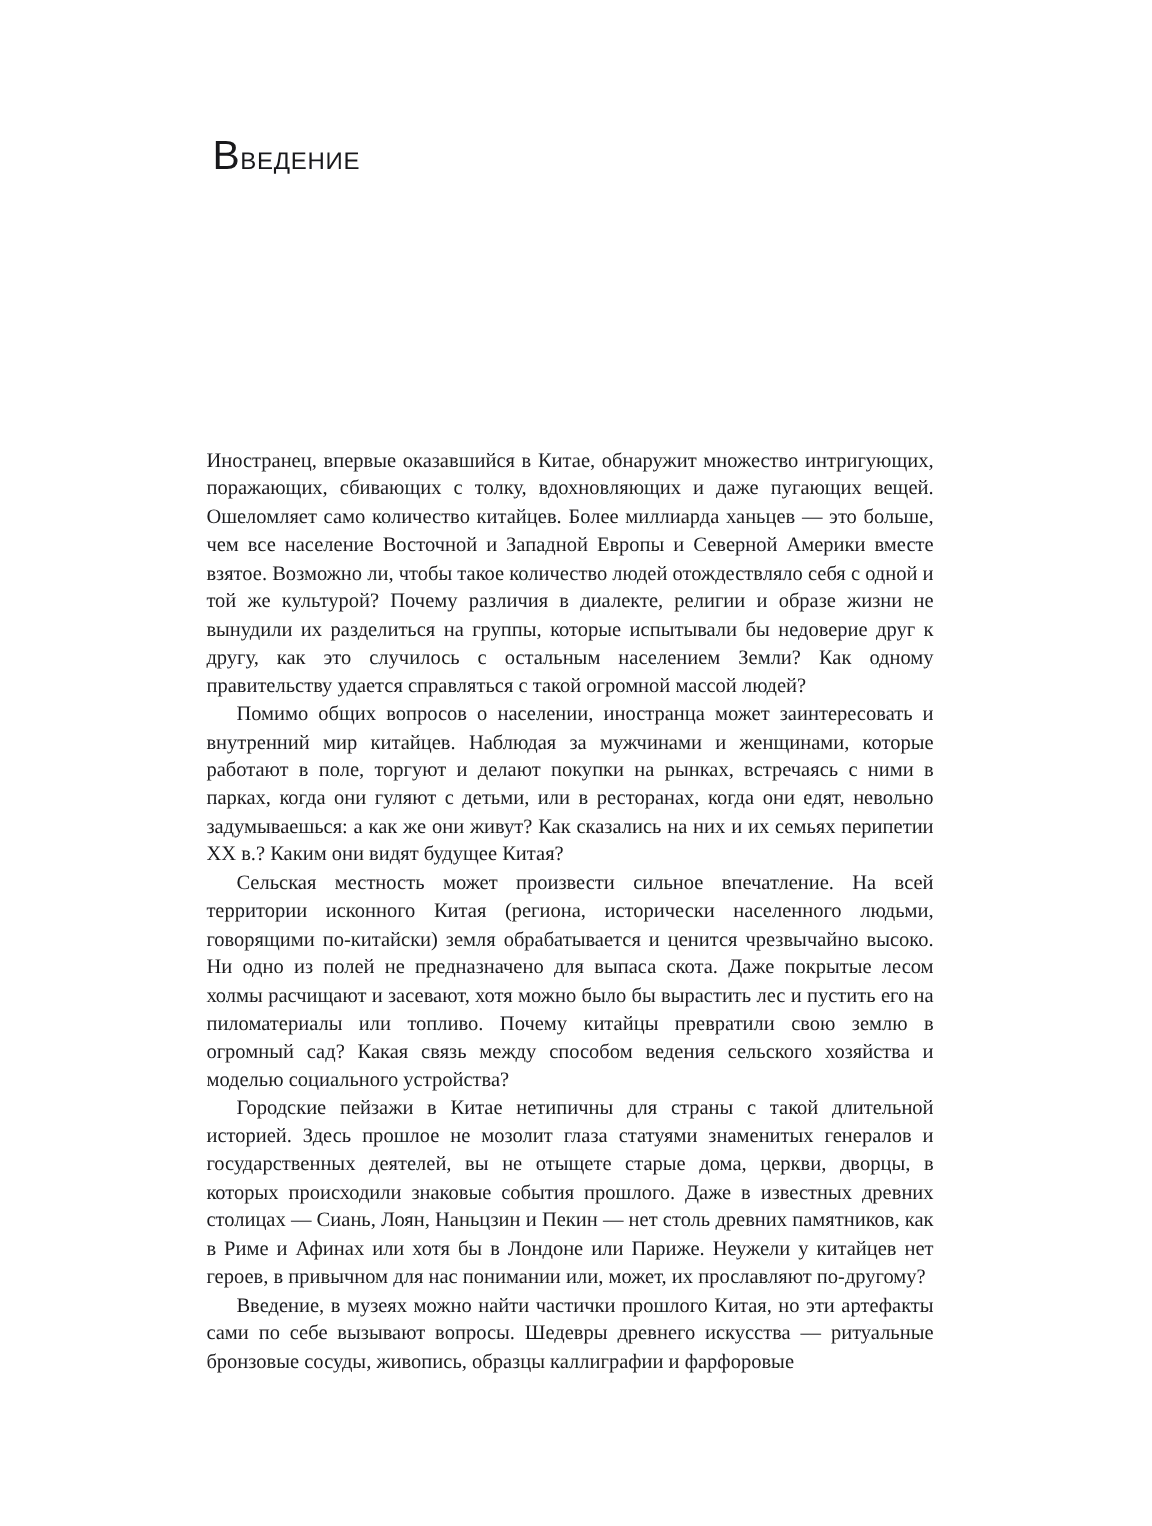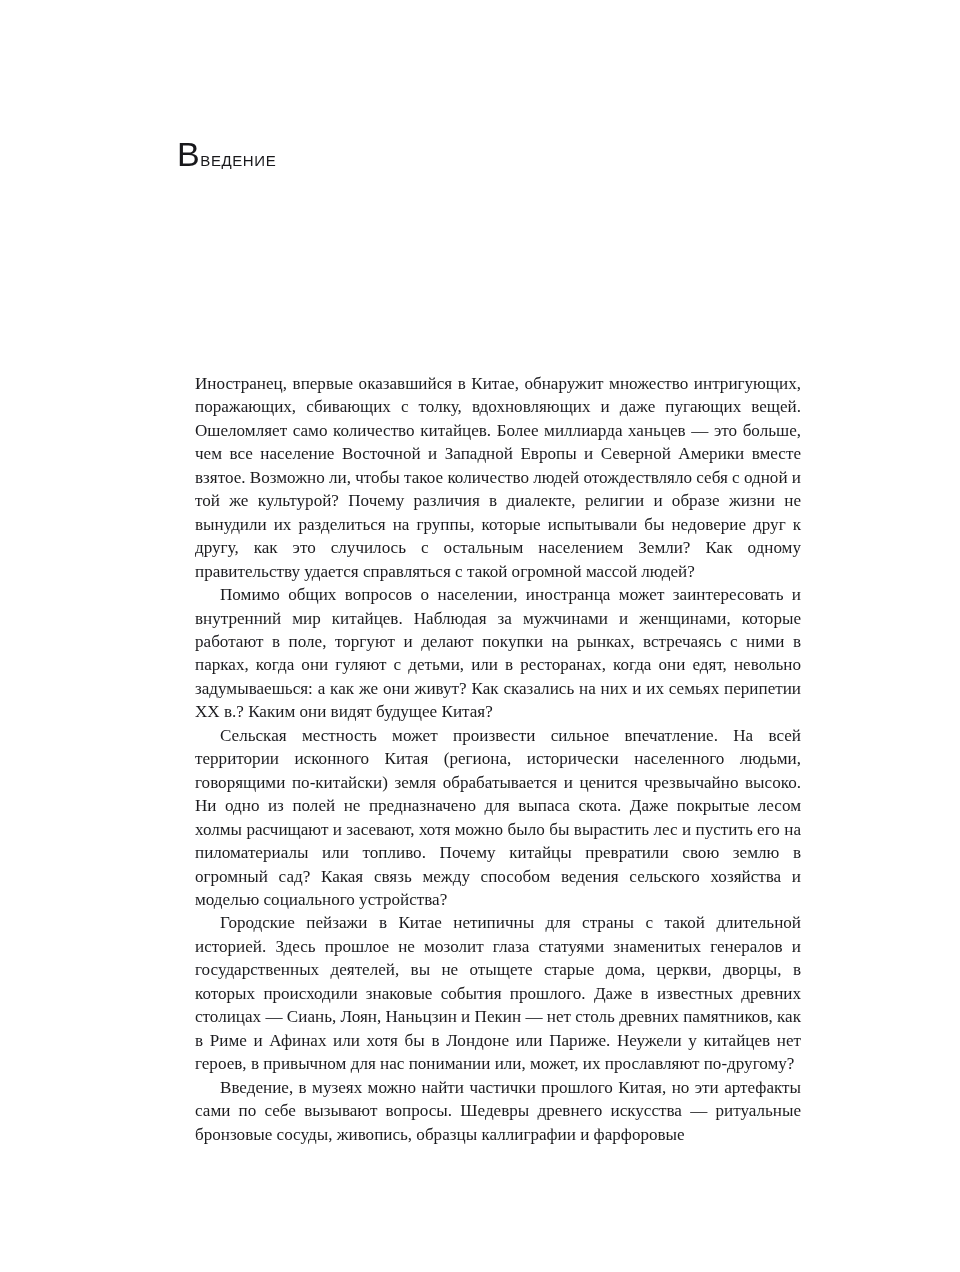--- a/index.html
+++ b/index.html
@@ -21,42 +21,42 @@
   .page {
     position: absolute;
     inset: 0;
     background: #ffffff;
   }
 
   
   .chapter-title {
     position: absolute;
     left: 177px;
-    top: 132px;
+    top: 108px;
     margin: 0;
     font-family: "Liberation Sans", "DejaVu Sans", sans-serif;
     font-weight: 400;
-    font-size: 22px;
+    font-size: 28px;
     line-height: 44px;
     letter-spacing: 0.6px;
     color: #18181b;
     font-variant: small-caps;
     text-transform: lowercase;
     white-space: nowrap;
   }
   
   .chapter-title::first-letter {
     text-transform: uppercase;
     font-size: 34px;
   }
 
   
   .body-column {
     position: absolute;
-    left: 195px;
+    left: 172px;
     top: 372px;
     width: 606px;
     font-size: 17.1px;
     line-height: 23.45px;
     text-align: justify;
     text-justify: inter-word;
     hyphens: manual;
     color: #1b1b1e;
   }
 

